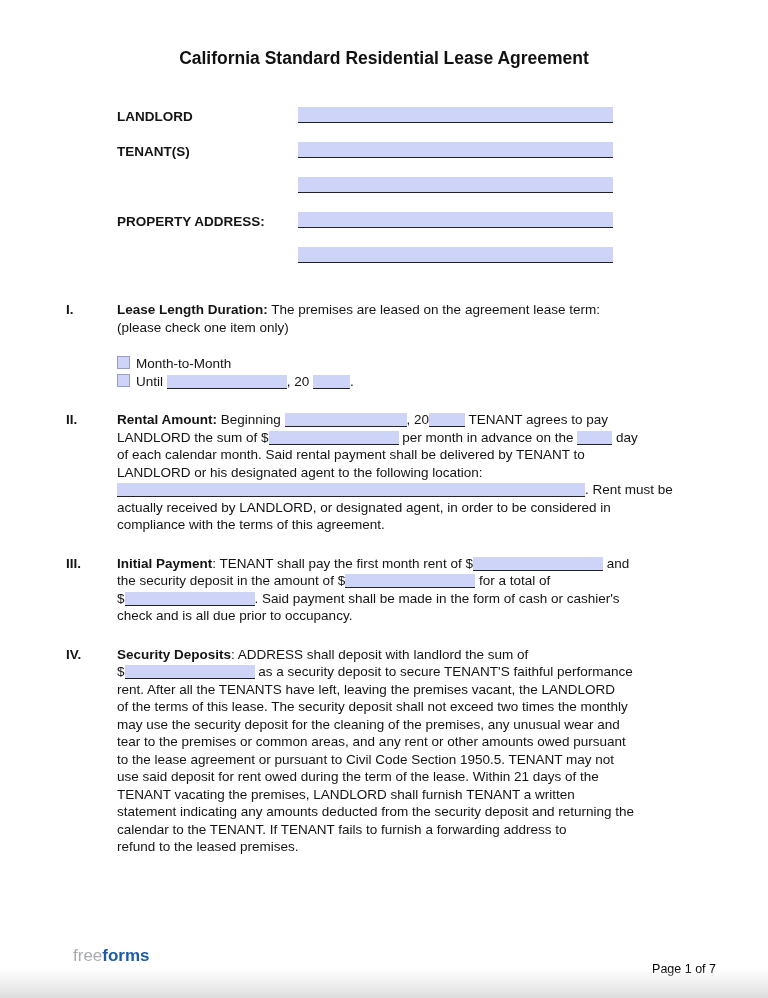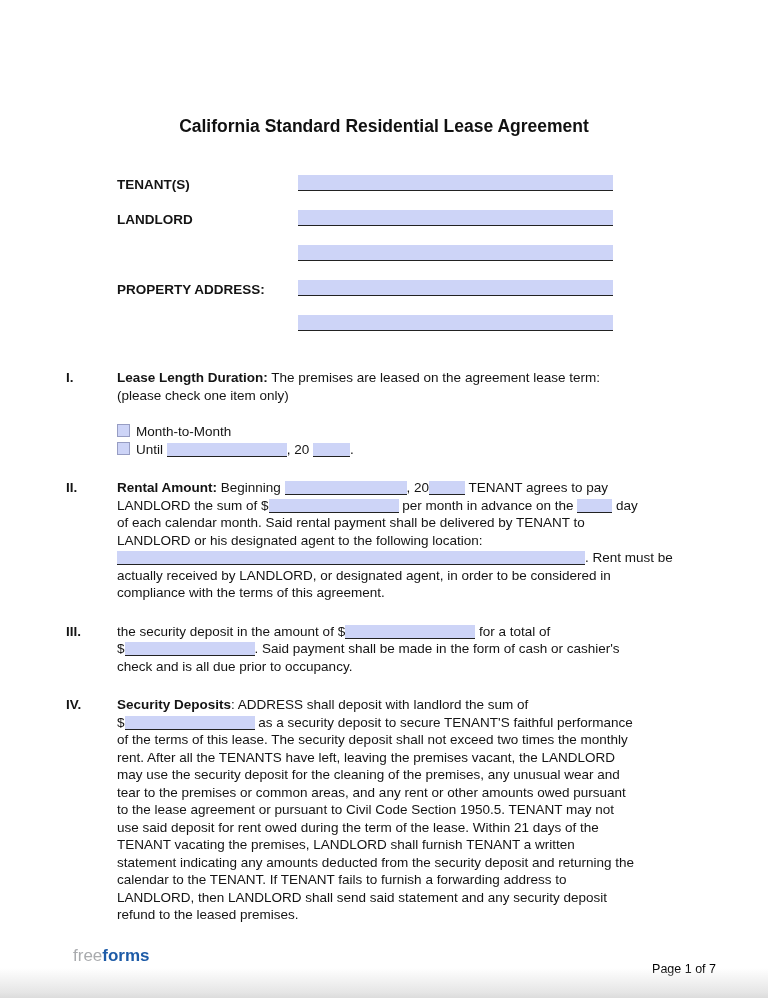--- a/index.html
+++ b/index.html
@@ -1,21 +1,21 @@
 <!DOCTYPE html>
 <html><head>
 <meta charset="utf-8">
 <style>
   html,body{margin:0;padding:0;background:#ffffff;}
   .page{
     position:relative;width:768px;height:998px;background:#ffffff;overflow:hidden;
     font-family:"Liberation Sans",sans-serif;font-size:13.5px;line-height:17.5px;color:#141414;
   }
   .title{
-    padding-top:116px;text-align:center;font-size:17.5px;line-height:21px;
+    padding-top:48px;text-align:center;font-size:17.5px;line-height:21px;
     font-weight:bold;color:#111;
   }
   
   .fields{margin:38px 0 0 117px;}
   .frow{display:flex;height:35px;align-items:flex-start;}
   .flabel{width:181px;font-weight:bold;padding-top:1px;}
   .ffield{width:315px;height:15px;background:#cdd4f7;border-bottom:1.5px solid #222;}
   
   .sections{margin:19px 0 0 66px;}
   .section{display:flex;margin-bottom:21px;}
@@ -43,25 +43,25 @@
 </style>
 </head>
 <body>
 
 <div class="page">
 
   <div class="title">California Standard Residential Lease Agreement</div>
 
   <div class="fields">
       <div class="frow">
-        <div class="flabel">TENANT(S)</div>
+        <div class="flabel">LANDLORD</div>
         <div class="ffield"></div>
       </div>
       <div class="frow">
-        <div class="flabel">LANDLORD</div>
+        <div class="flabel">TENANT(S)</div>
         <div class="ffield"></div>
       </div>
       <div class="frow">
         <div class="flabel"></div>
         <div class="ffield"></div>
       </div>
       <div class="frow">
         <div class="flabel">PROPERTY ADDRESS:</div>
         <div class="ffield"></div>
       </div>
@@ -90,40 +90,40 @@
           <div class="line"><span>of each calendar month. Said rental payment shall be delivered by TENANT to</span></div>
           <div class="line"><span>LANDLORD or his designated agent to the following location:</span></div>
           <div class="line"><span class="blank" style="width: 468px;"></span><span>. Rent must be</span></div>
           <div class="line"><span>actually received by LANDLORD, or designated agent, in order to be considered in</span></div>
           <div class="line"><span>compliance with the terms of this agreement.</span></div>
         </div>
       </div>
       <div class="section">
         <div class="numeral">III.</div>
         <div class="sec-body">
+          <div class="line"><span class="b">Initial Payment</span><span>: TENANT shall pay the first month rent of $</span><span class="blank" style="width: 130px;"></span><span> and</span></div>
           <div class="line"><span>the security deposit in the amount of $</span><span class="blank" style="width: 130px;"></span><span> for a total of</span></div>
           <div class="line"><span>$</span><span class="blank" style="width: 130px;"></span><span>. Said payment shall be made in the form of cash or cashier's</span></div>
           <div class="line"><span>check and is all due prior to occupancy.</span></div>
         </div>
       </div>
       <div class="section">
         <div class="numeral">IV.</div>
         <div class="sec-body">
           <div class="line"><span class="b">Security Deposits</span><span>: ADDRESS shall deposit with landlord the sum of</span></div>
           <div class="line"><span>$</span><span class="blank" style="width: 130px;"></span><span> as a security deposit to secure TENANT'S faithful performance</span></div>
+          <div class="line"><span>rent. After all the TENANTS have left, leaving the premises vacant, the LANDLORD</span></div>
           <div class="line"><span>of the terms of this lease. The security deposit shall not exceed two times the monthly</span></div>
-          <div class="line"><span>rent. After all the TENANTS have left, leaving the premises vacant, the LANDLORD</span></div>
           <div class="line"><span>may use the security deposit for the cleaning of the premises, any unusual wear and</span></div>
           <div class="line"><span>tear to the premises or common areas, and any rent or other amounts owed pursuant</span></div>
           <div class="line"><span>to the lease agreement or pursuant to Civil Code Section 1950.5. TENANT may not</span></div>
           <div class="line"><span>use said deposit for rent owed during the term of the lease. Within 21 days of the</span></div>
           <div class="line"><span>TENANT vacating the premises, LANDLORD shall furnish TENANT a written</span></div>
           <div class="line"><span>statement indicating any amounts deducted from the security deposit and returning the</span></div>
           <div class="line"><span>calendar to the TENANT. If TENANT fails to furnish a forwarding address to</span></div>
-          <div class="line"><span>LANDLORD, then LANDLORD shall send said statement and any security deposit</span></div>
           <div class="line"><span>refund to the leased premises.</span></div>
         </div>
       </div>
     </div>
 
   <div class="brand"><span class="brand-free">free</span><span class="brand-forms">forms</span></div>
 
   <div class="pagenum">Page 1 of 7</div>
 
   <div class="bottom-shade"></div>

